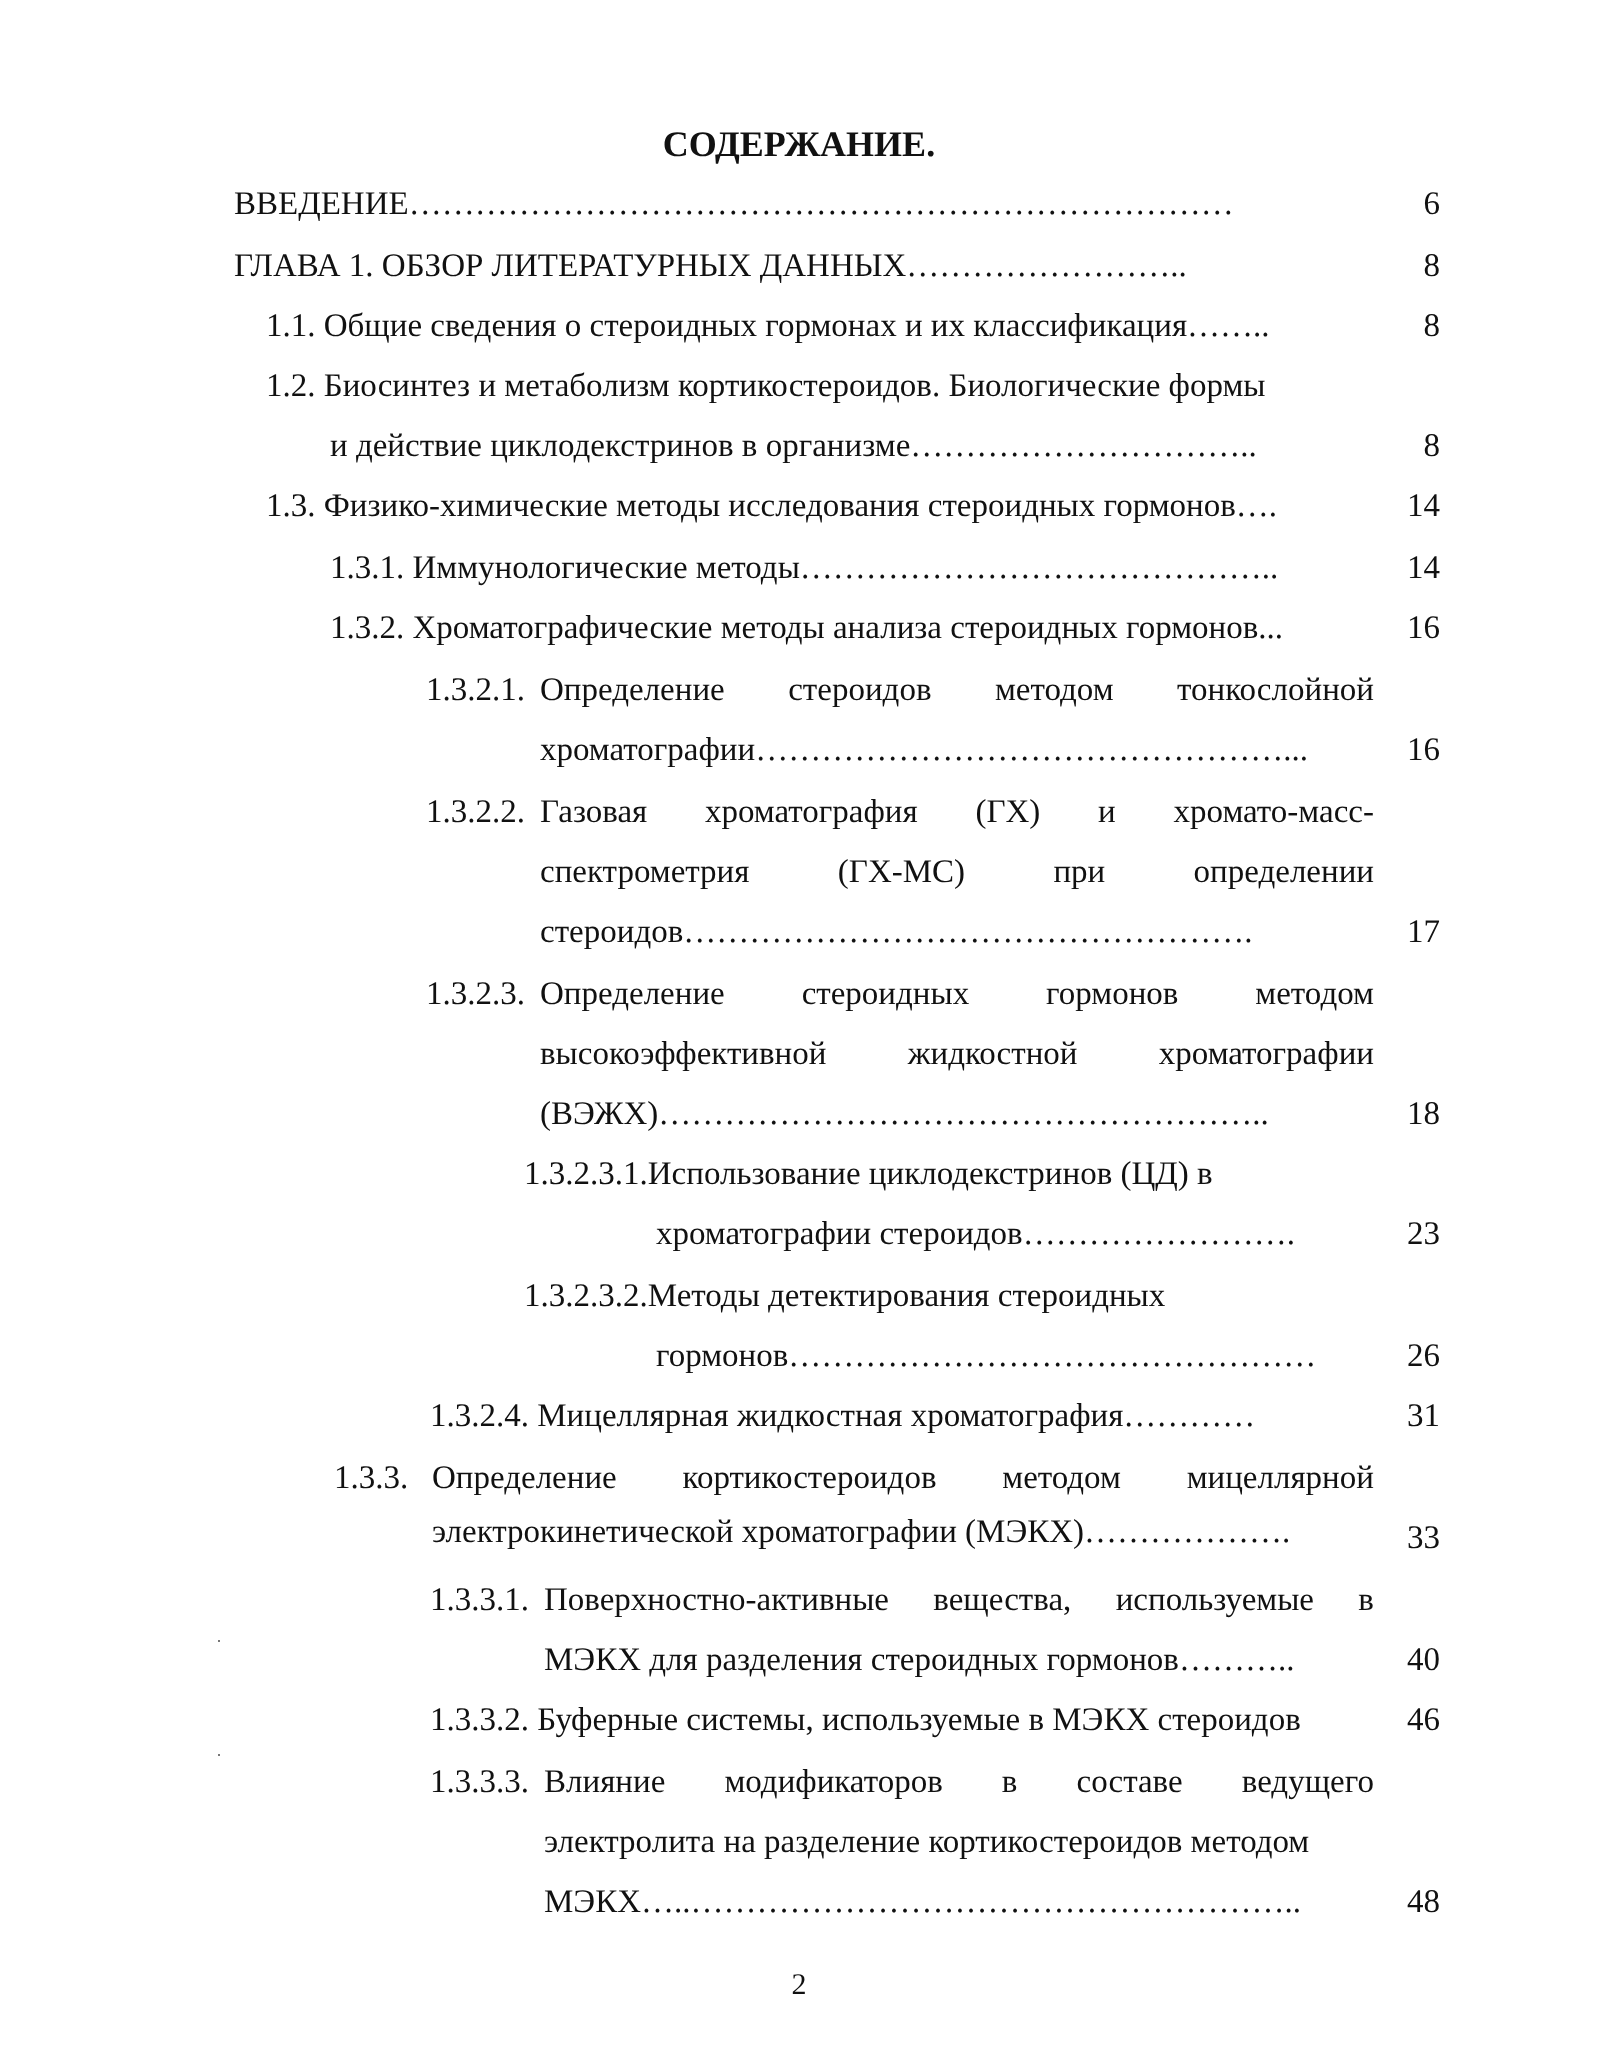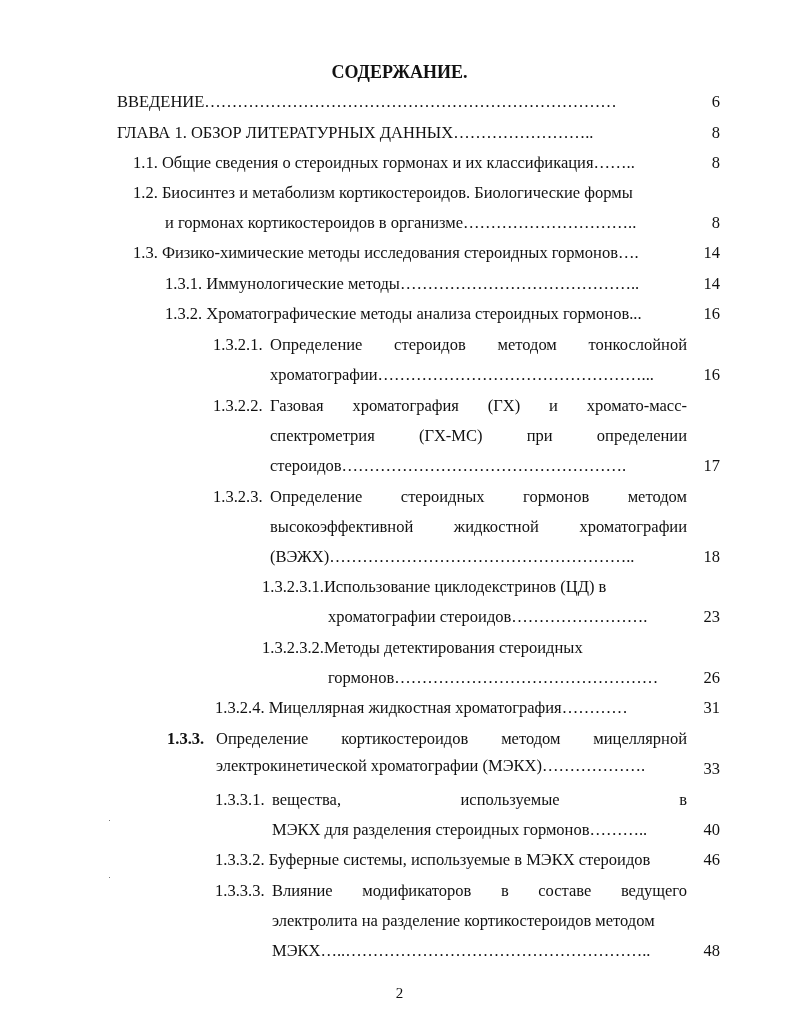--- a/index.html
+++ b/index.html
@@ -41,21 +41,21 @@
   <div class="line" style="left:133px; top:153px;">
     <span class="bold">1.1.</span>
     <span>Общие сведения о стероидных гормонах и их классификация……..</span>
   </div>
   <div class="pg" style="top:153px;">8</div>
 
   <div class="line" style="left:133px; top:183px;">
     <span class="bold">1.2.</span>
     <span>Биосинтез и метаболизм кортикостероидов. Биологические формы</span>
   </div>
-  <div class="line" style="left:165px; top:213px;">и гормонах кортикостероидов в организме…………………………..</div>
+  <div class="line" style="left:165px; top:213px;">и действие циклодекстринов в организме…………………………..</div>
   <div class="pg" style="top:213px;">8</div>
 
   <div class="line" style="left:133px; top:243px;">
     <span class="bold">1.3.</span>
     <span>Физико-химические методы исследования стероидных гормонов….</span>
   </div>
   <div class="pg" style="top:243px;">14</div>
 
   <div class="line" style="left:165px; top:274px;">
     <span>1.3.1.</span>
@@ -128,36 +128,37 @@
   </div>
   <div class="line" style="left:328px; top:668px;">гормонов…………………………………………</div>
   <div class="pg" style="top:668px;">26</div>
 
   <div class="line" style="left:215px; top:698px;">
     <span>1.3.2.4.</span>
     <span>Мицеллярная жидкостная хроматография…………</span>
   </div>
   <div class="pg" style="top:698px;">31</div>
 
-  <div class="line" style="left:167px; top:729px;font-weight:bold;">
+  <div class="line" style="left:167px; top:729px;">
     <span>1.3.3.</span>
   </div>
   <div class="line just" style="left:216px; width:471px; top:729px;">
     <span>Определение</span>
     <span>кортикостероидов</span>
     <span>методом</span>
     <span>мицеллярной</span>
   </div>
   <div class="line" style="left:216px; top:756px;">электрокинетической хроматографии (МЭКХ)……………….</div>
   <div class="pg" style="top:759px;">33</div>
 
   <div class="line" style="left:215px; top:790px;">
     <span>1.3.3.1.</span>
   </div>
   <div class="line just" style="left:272px; width:415px; top:790px;">
+    <span>Поверхностно-активные</span>
     <span>вещества,</span>
     <span>используемые</span>
     <span>в</span>
   </div>
   <div class="line" style="left:272px; top:820px;">МЭКХ для разделения стероидных гормонов………..</div>
   <div class="pg" style="top:820px;">40</div>
 
   <div class="line" style="left:215px; top:850px;">
     <span>1.3.3.2.</span>
     <span>Буферные системы, используемые в МЭКХ стероидов</span>

